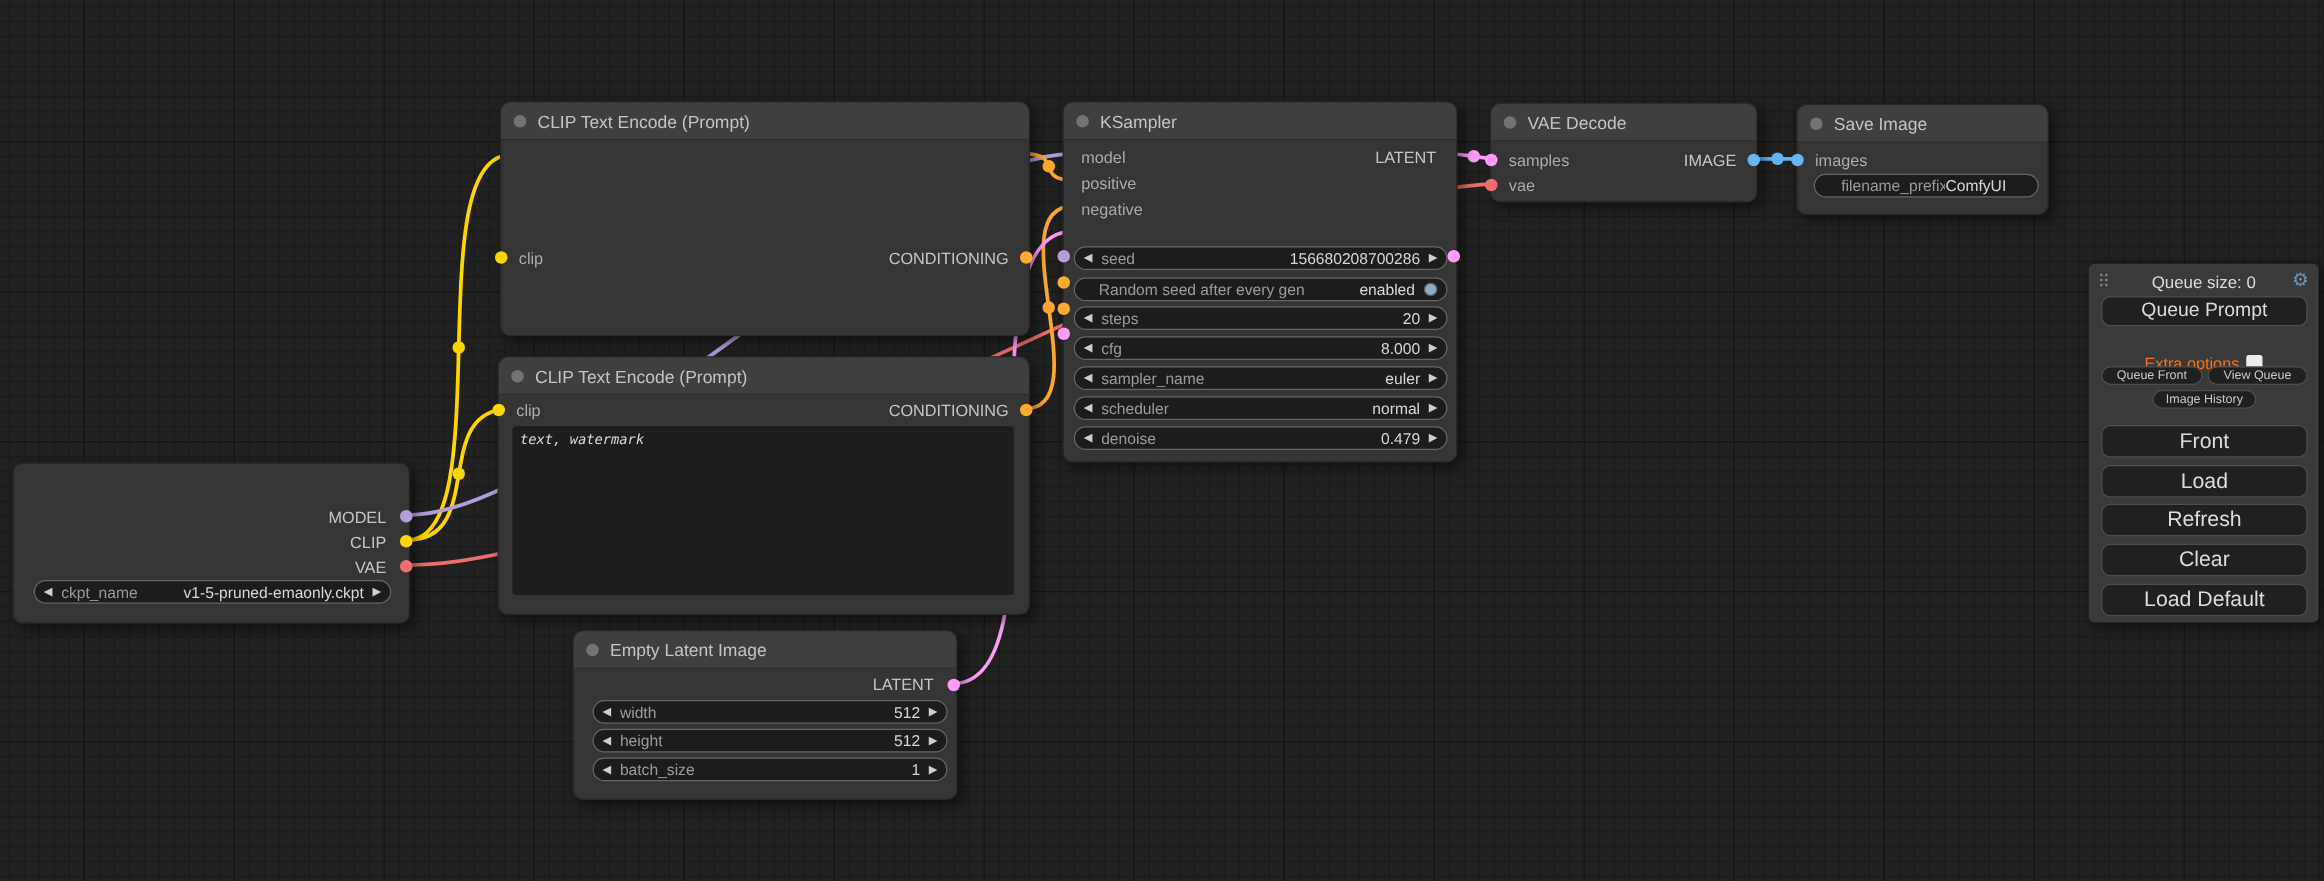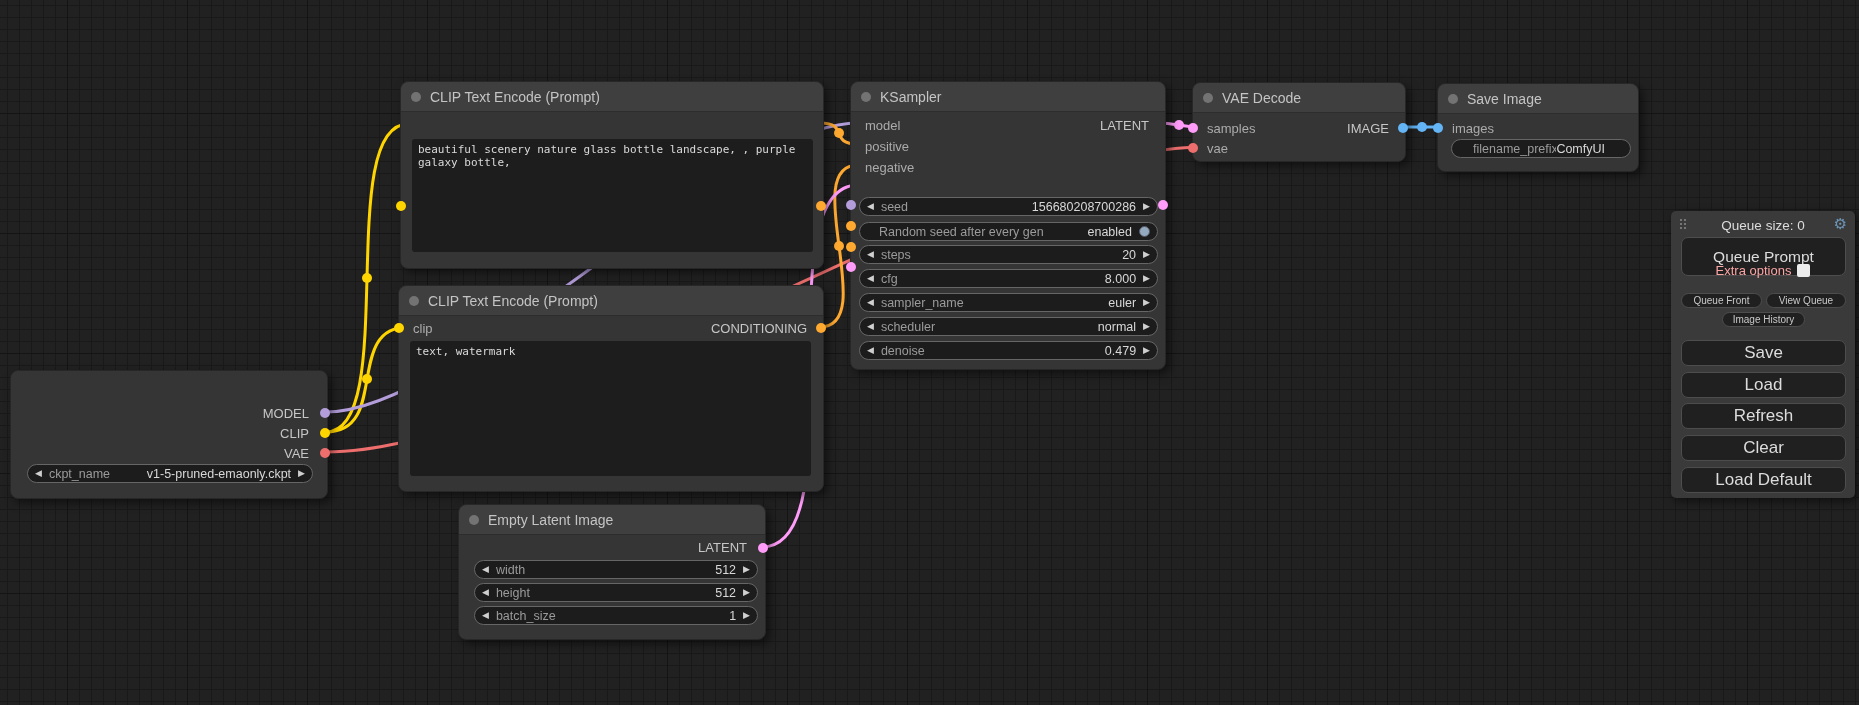--- a/index.html
+++ b/index.html
@@ -49,22 +49,22 @@
     background:#3a3a3a;border-radius:5px;box-shadow:3px 3px 10px rgba(0,0,0,.55);
     color:#d6d6d6;
   }
   .panel-header{position:absolute;left:0;top:6px;width:100%;height:18px;}
   .drag-handle{position:absolute;left:9px;top:2px;display:grid;grid-template-columns:2px 2px;grid-auto-rows:2px;gap:2px;}
   .drag-handle i{background:#8a8a8a;border-radius:50%;}
   .queue-size{position:absolute;left:0;top:1px;width:100%;text-align:center;font-size:13.5px;color:#dcdcdc;}
   .gear{position:absolute;right:8px;top:-2px;font-size:15px;color:#6d94b4;cursor:pointer;}
   .btn{background:#202020;border:1px solid #4d4d4d;border-radius:7px;color:#dcdcdc;
        position:absolute;display:flex;align-items:center;justify-content:center;box-sizing:border-box;cursor:pointer;}
-  .btn-queue{left:10px;top:26px;width:165px;height:39px;font-size:15.5px;}
-  .extra-row{position:absolute;left:0;top:52px;width:100%;display:flex;align-items:center;justify-content:center;gap:6px;font-size:13px;color:#fca5a5;}
+  .btn-queue{left:10px;top:26px;width:165px;height:24px;font-size:15.5px;}
+  .extra-row{position:absolute;left:0;top:72px;width:100%;display:flex;align-items:center;justify-content:center;gap:6px;font-size:13px;color:#f97316;}
   .checkbox{width:13px;height:13px;background:#ececec;border-radius:2px;}
   .btn-sm{height:15px;font-size:10px;border-radius:8px;color:#c9c9c9;}
   .btn-queue-front{left:10px;top:82px;width:81px;}
   .btn-view-queue{left:95px;top:82px;width:80px;}
   .btn-view-history{left:51px;top:101px;width:83px;}
   .btn-big{left:10px;width:165px;height:26px;font-size:17px;}
 </style>
 </head>
 <body>
 
@@ -91,33 +91,32 @@
 
   <div class="node" style="left:400px;top:81px;width:422px;height:186px;">
     <div class="node-title">
       <span class="collapse-dot"></span>
       <span>CLIP Text Encode (Prompt)</span>
     </div>
     <span class="slot-dot" style="left:-5px;top:119px;background:#FFD500;"></span>
     <span class="in-label" style="left:14px;top:117px;">clip</span>
     <span class="out-label" style="right:16px;top:117px;">CONDITIONING</span>
     <span class="slot-dot" style="right:-3px;top:119px;background:#FFA931;"></span>
-    <div class="prompt" style="left:11px;top:57px;width:401px;height:113px;">beautiful scenery nature glass bottle landscape, , purple galaxy bottle,</div>
   </div>
 
   <div class="node" style="left:398px;top:285px;width:424px;height:205px;">
     <div class="node-title">
       <span class="collapse-dot"></span>
       <span>CLIP Text Encode (Prompt)</span>
     </div>
     <span class="slot-dot" style="left:-5px;top:37px;background:#FFD500;"></span>
     <span class="in-label" style="left:14px;top:35px;">clip</span>
     <span class="out-label" style="right:16px;top:35px;">CONDITIONING</span>
     <span class="slot-dot" style="right:-3px;top:37px;background:#FFA931;"></span>
-    <div class="prompt" style="left:11px;top:55px;width:401px;height:135px;">text, watermark</div>
+    <div class="prompt" style="left:11px;top:55px;width:401px;height:135px;font-style:italic;">text, watermark</div>
   </div>
 
   <div class="node" style="left:850px;top:81px;width:314px;height:287px;">
     <div class="node-title">
       <span class="collapse-dot"></span>
       <span>KSampler</span>
     </div>
     <span class="slot-dot" style="left:-5px;top:118px;background:#B39DDB;"></span>
     <span class="in-label" style="left:14px;top:36px;">model</span>
     <span class="out-label" style="right:16px;top:36px;">LATENT</span>
@@ -254,20 +253,20 @@
       <span class="gear">⚙</span>
     </div>
     <div class="btn btn-queue">Queue Prompt</div>
     <div class="extra-row">
       <span>Extra options</span>
       <span class="checkbox"></span>
     </div>
     <div class="btn btn-sm btn-queue-front">Queue Front</div>
     <div class="btn btn-sm btn-view-queue">View Queue</div>
     <div class="btn btn-sm btn-view-history">Image History</div>
-    <div class="btn btn-big" style="top:129px;">Save</div>
+    <div class="btn btn-big" style="top:129px;">Front</div>
     <div class="btn btn-big" style="top:161px;">Load</div>
     <div class="btn btn-big" style="top:192px;">Refresh</div>
     <div class="btn btn-big" style="top:224px;">Clear</div>
     <div class="btn btn-big" style="top:256px;">Load Default</div>
   </div>
 
 </div>
 
 </body></html>

